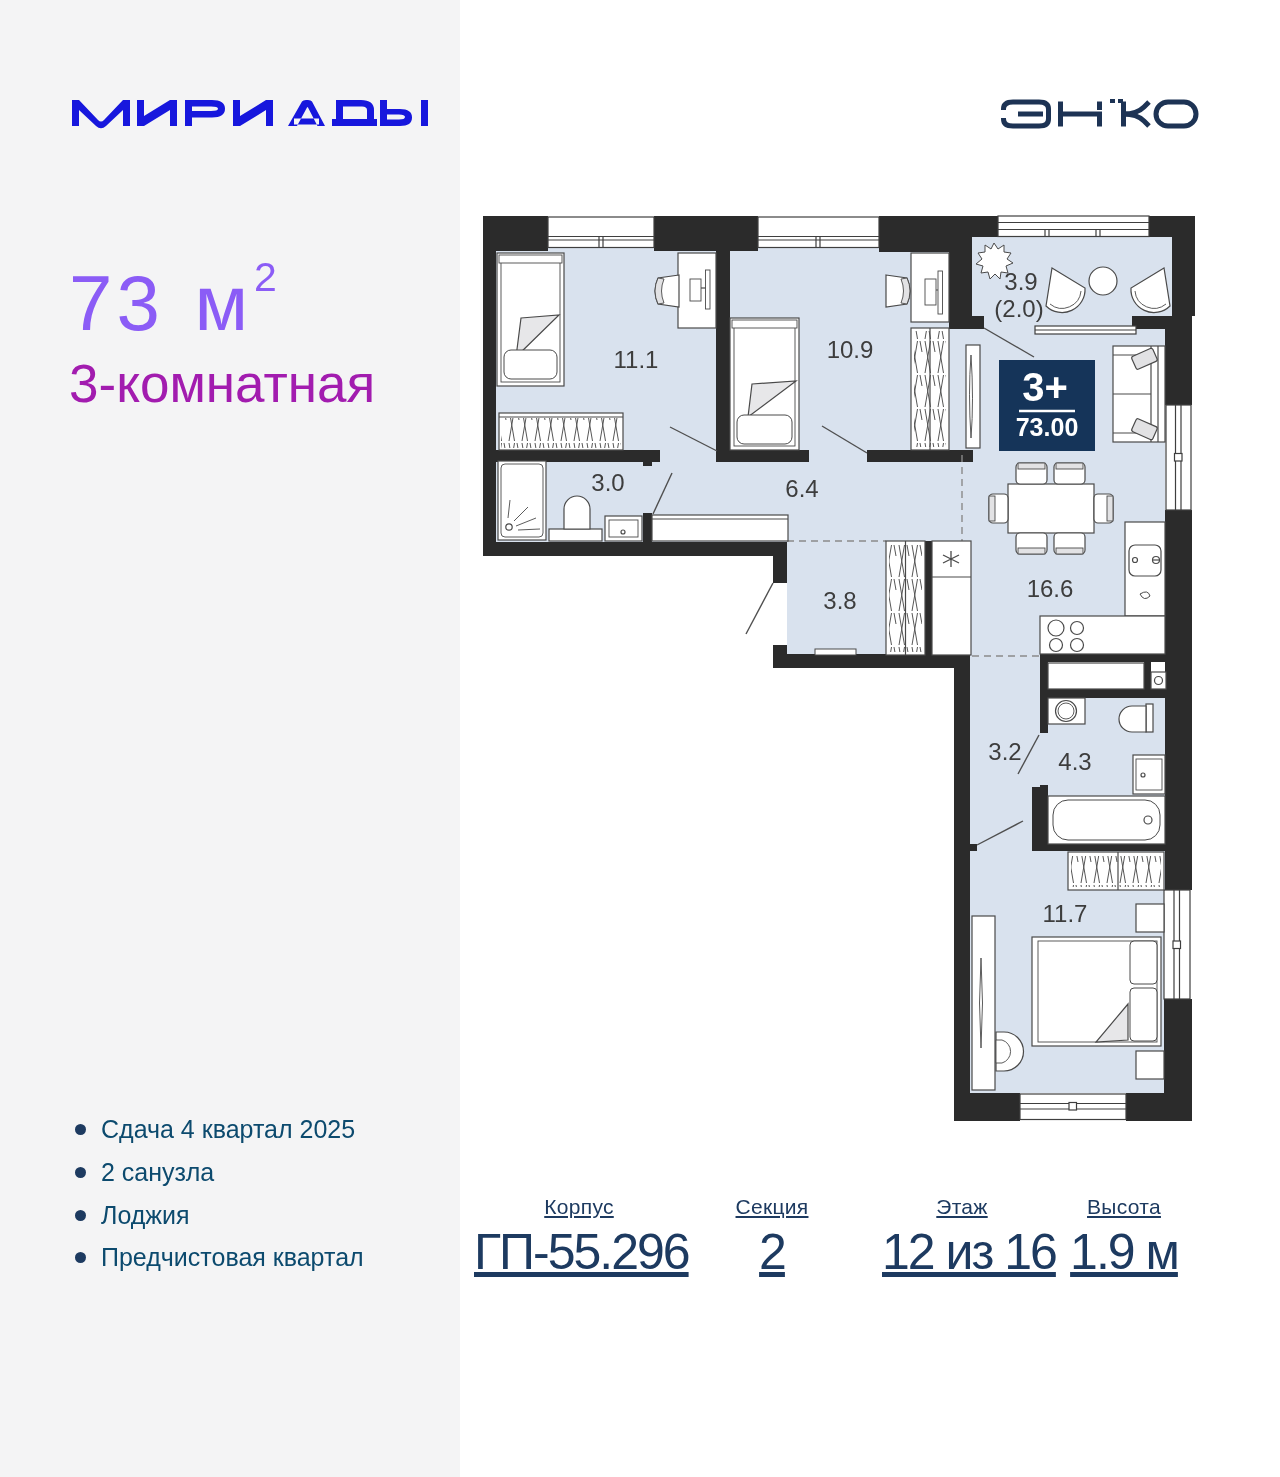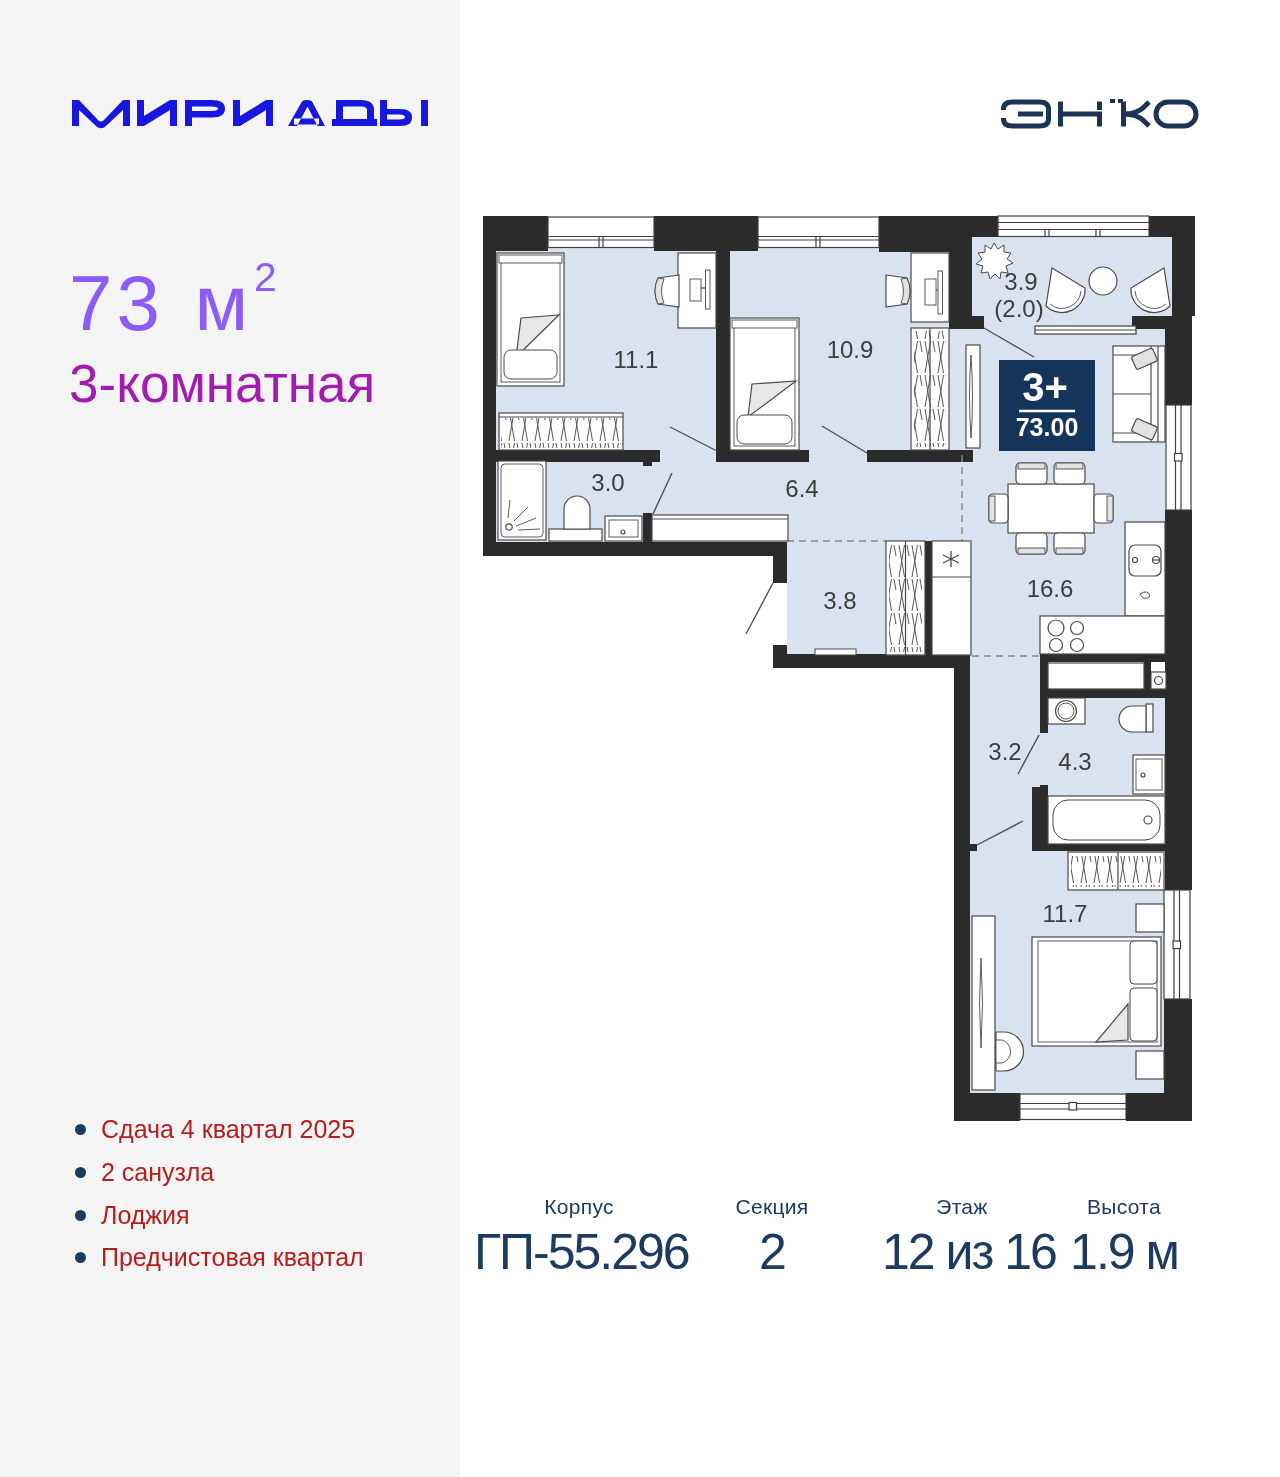--- a/index.html
+++ b/index.html
@@ -3,23 +3,23 @@
 <meta charset="utf-8">
 <title>План квартиры</title>
 <style>
   html,body{margin:0;padding:0;}
   body{width:1280px;height:1477px;background:#ffffff;font-family:"Liberation Sans",sans-serif;position:relative;overflow:hidden;}
   .panel{position:absolute;left:0;top:0;width:460px;height:1477px;background:#f4f4f5;}
   .area{position:absolute;left:69px;top:264px;font-size:78px;font-weight:500;color:#8b5cf6;letter-spacing:4px;word-spacing:5px;line-height:78px;}
   .area sup{font-size:41px;position:relative;top:-39px;left:2px;vertical-align:baseline;letter-spacing:0;}
   .rooms{position:absolute;left:69px;top:357px;font-size:53px;font-weight:500;color:#a21caf;letter-spacing:0px;line-height:53px;}
   ul.feat{position:absolute;left:70px;top:1108px;list-style:none;margin:0;padding:0;}
-  ul.feat li{position:relative;padding-left:31px;height:42.8px;line-height:42.8px;font-size:25px;font-weight:500;color:#b91c1c;white-space:nowrap;}
+  ul.feat li{position:relative;padding-left:31px;height:42.8px;line-height:42.8px;font-size:25px;font-weight:500;color:#0c4a6e;white-space:nowrap;}
   ul.feat li:before{content:"";position:absolute;left:5px;top:16px;width:11px;height:11px;border-radius:50%;background:#1d3a60;}
-  .info{position:absolute;top:1195px;text-align:center;color:#1d3a60;}
+  .info{position:absolute;top:1195px;text-align:center;color:#1d3a60;text-decoration:underline;}
   .info .lbl{font-size:21px;font-weight:500;margin-bottom:8px;letter-spacing:0.3px;}
   .info .val{font-size:50px;font-weight:500;white-space:nowrap;letter-spacing:-2px;line-height:50px;}
   #c1{left:474px;width:210px;} #c2{left:712px;width:120px;} #c3{left:850px;width:160px;margin-left:32px;} #c4{left:1044px;width:160px;text-align:center;}
   svg{position:absolute;left:0;top:0;}
 </style>
 </head>
 <body>
 
 <div class="panel"></div>
 

